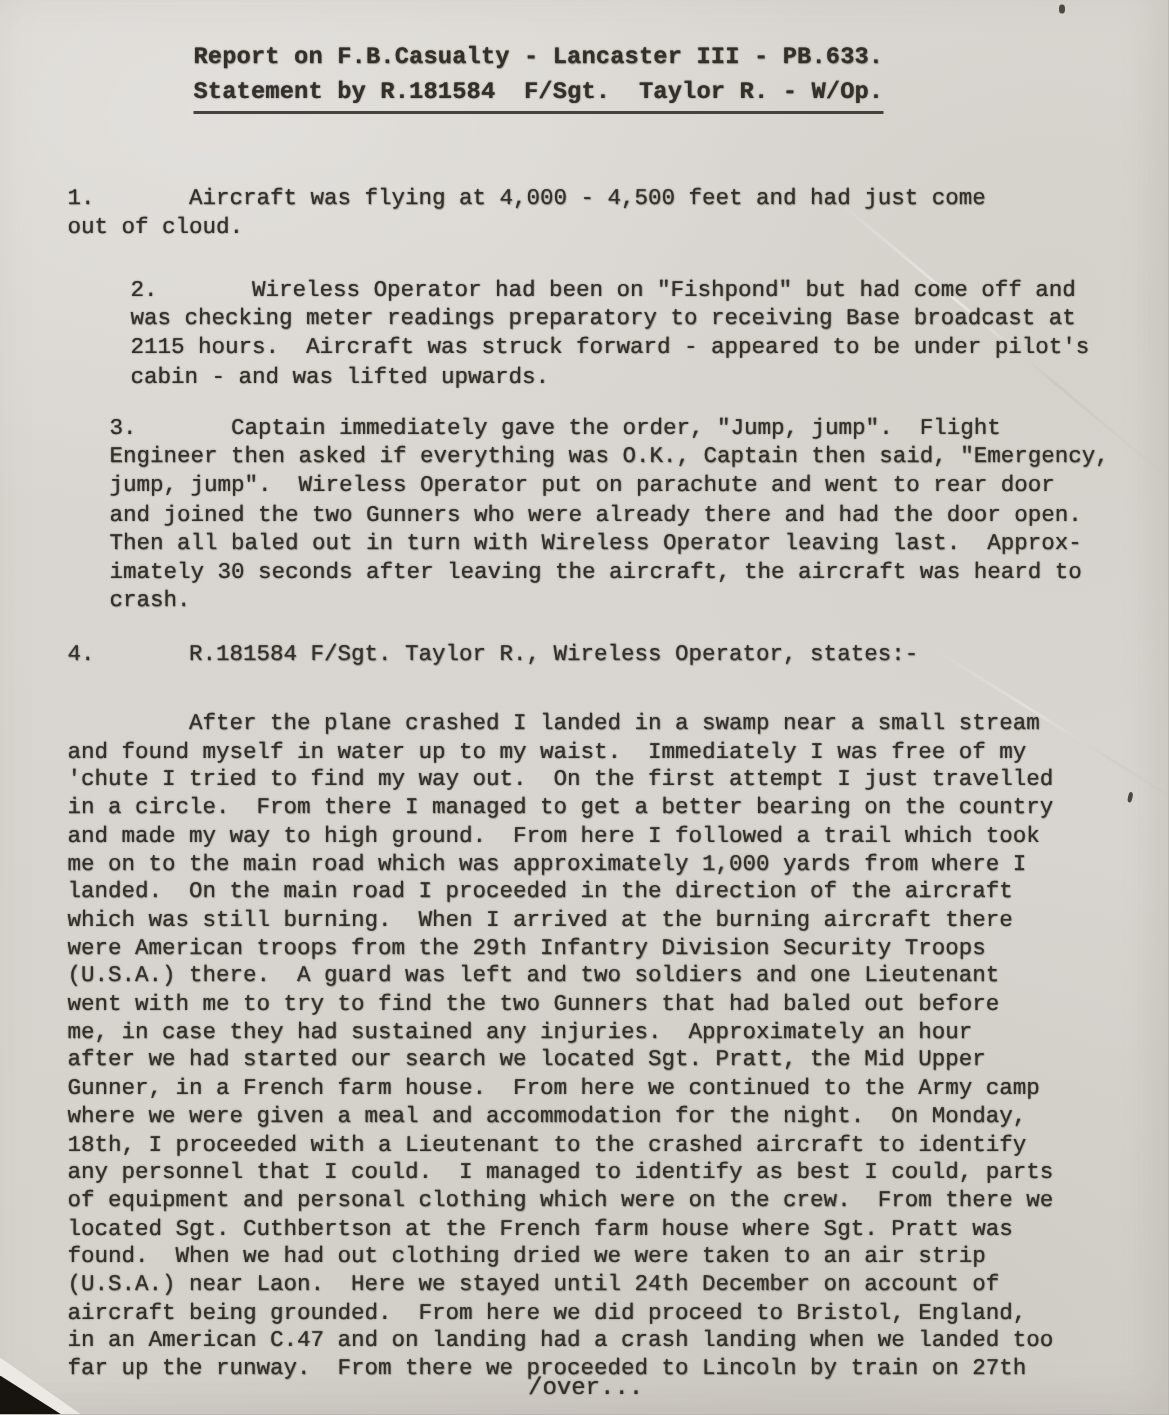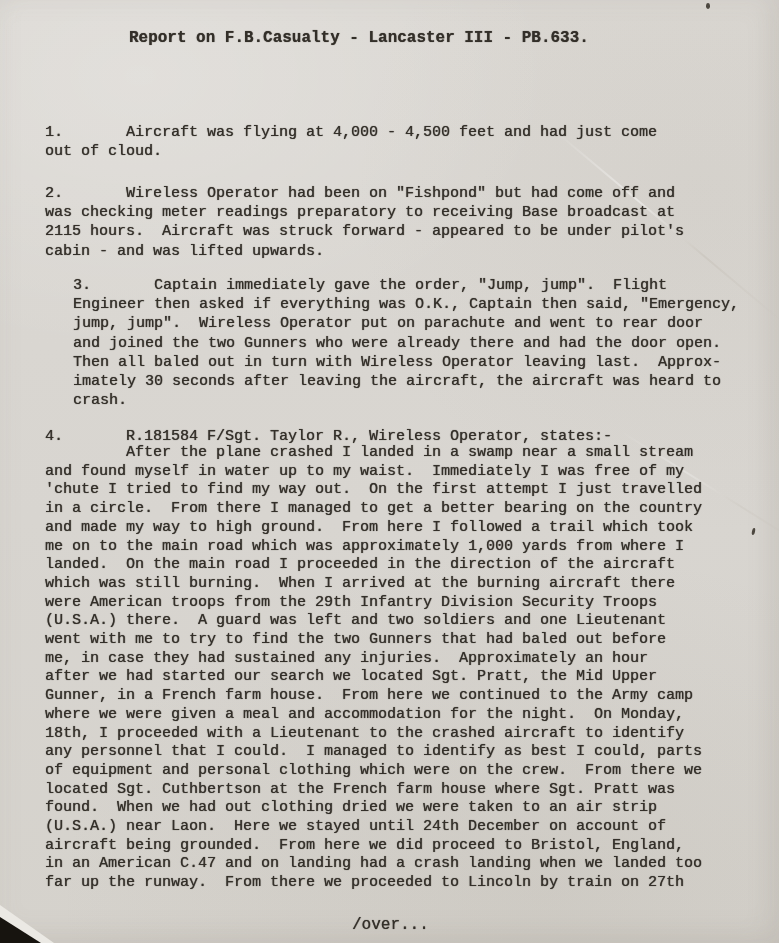--- a/index.html
+++ b/index.html
@@ -47,24 +47,24 @@
     transform: translateY(5px);
     letter-spacing: 0.5px;
   }
   .para {
     position: absolute;
     left: 45px;
     font-size: 15px;
     line-height: 19.2px;
   }
   .para-1 { top: 123px; }
-  .para-2 { top: 184px; }
+  .para-2 { top: 184px; margin-left: 42px; }
   .para-3 { top: 276px; margin-left: 28px; }
   .para-4 { top: 427px; }
-  .para-narrative { top: 444px; line-height: 18.7px; }
+  .para-narrative { top: 474px; line-height: 18.7px; }
   .footer-over {
     position: absolute;
     left: 352px;
     top: 916px;
     font-size: 16px;
   }
   
   .corner-sliver {
     position: absolute;
     left: 0; bottom: 0;
@@ -99,20 +99,23 @@
 </head>
 <body>
 
 <div class="page">
 
   <div class="crease crease-1"></div>
   <div class="crease crease-2"></div>
 
   <div class="header-block">
     <div class="typeline">Report on F.B.Casualty - Lancaster III - PB.633.</div>
+    <div>
+      <span class="typeline underlined">Statement by R.181584  F/Sgt.  Taylor R. - W/Op.</span>
+    </div>
   </div>
 
   <div class="para para-1">1.       Aircraft was flying at 4,000 - 4,500 feet and had just come
 out of cloud.</div>
 
   <div class="para para-2">2.       Wireless Operator had been on "Fishpond" but had come off and
 was checking meter readings preparatory to receiving Base broadcast at
 2115 hours.  Aircraft was struck forward - appeared to be under pilot's
 cabin - and was lifted upwards.</div>
 

